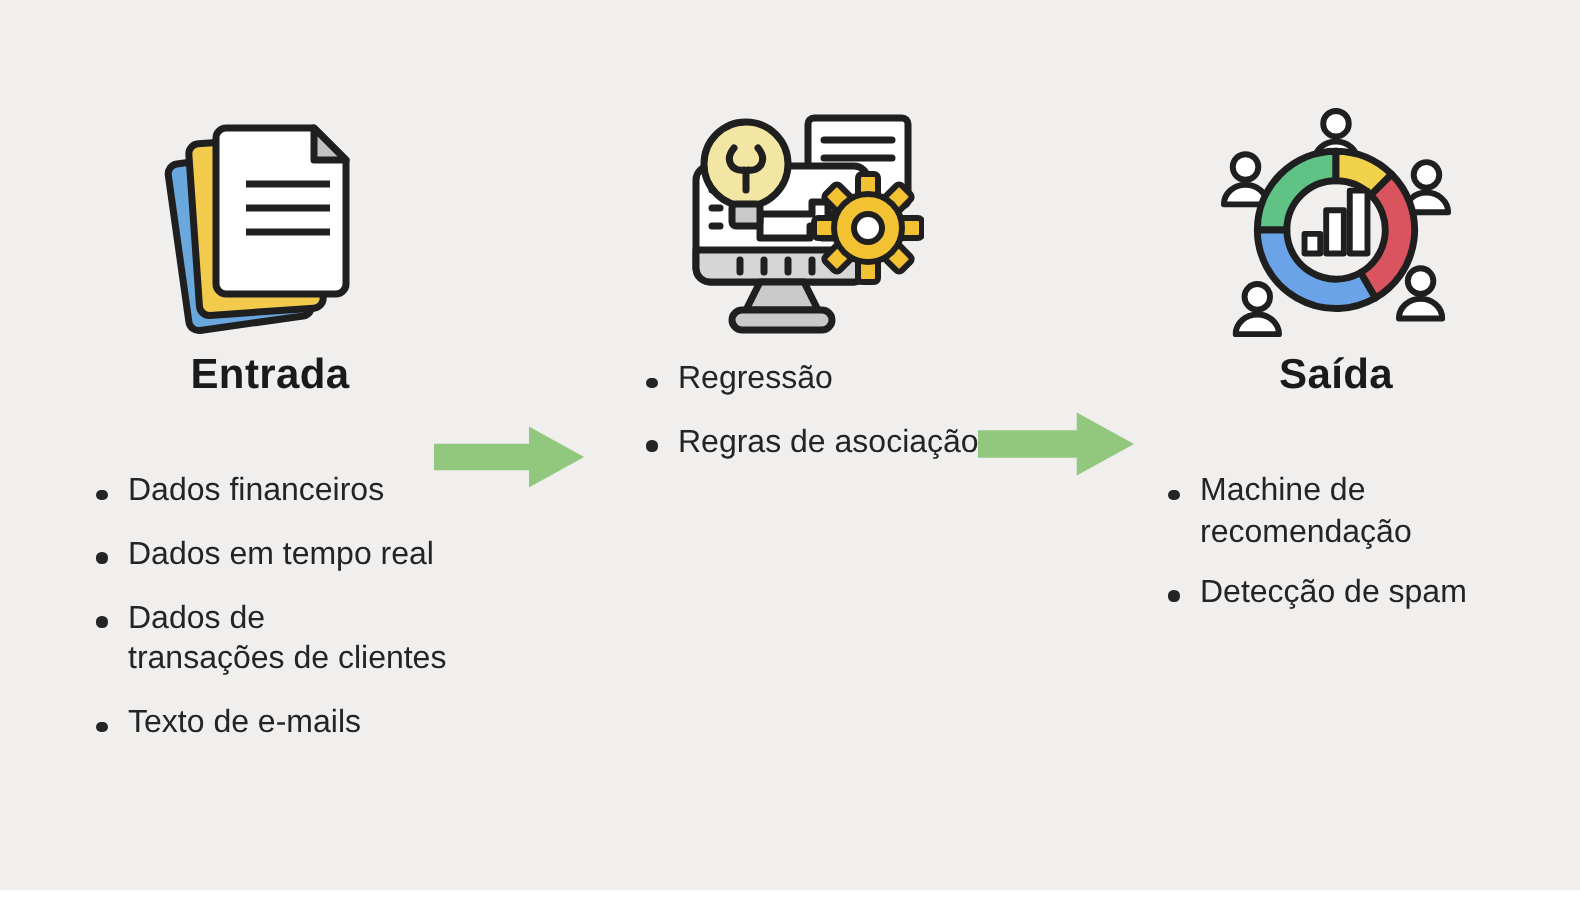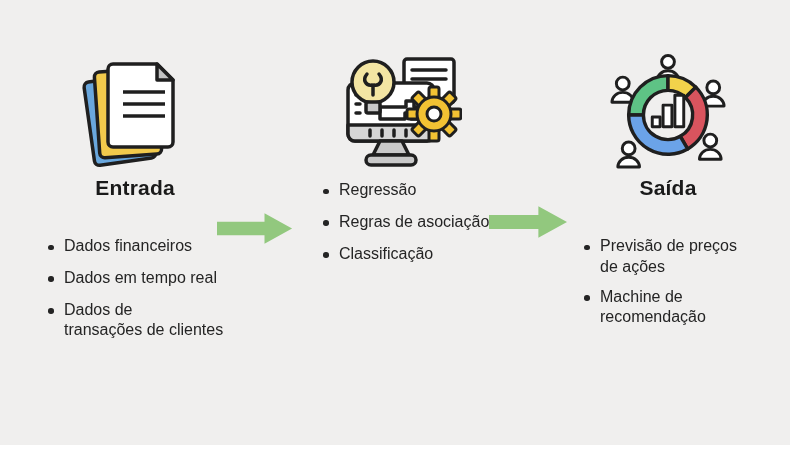--- a/index.html
+++ b/index.html
@@ -74,20 +74,21 @@
           <line x1="44" y1="62" x2="86" y2="62"></line>
         </g>
       </svg>
     </div>
     <div class="col-title">Entrada</div>
     <ul class="items">
       <li>Dados financeiros</li>
       <li>Dados em tempo real</li>
       <li>Dados de
 transações de clientes</li>
+      <li>Texto de e-mails</li>
     </ul>
   </div>
 
   <svg class="flow-arrow flow-arrow-1" viewBox="0 0 80 34">
     <polygon points="0,10 50,10 50,1 79,17 50,33 50,24 0,24" fill="#92c87e"></polygon>
   </svg>
 
   <div class="col col-tecnicas">
     <div class="icon-wrap">
       <svg width="122" height="116" viewBox="0 0 122 116">
@@ -131,21 +132,20 @@
               <circle r="17"></circle>
               <circle r="7" fill="#ffffff"></circle>
             </g>
           </g>
         </g>
       </svg>
     </div>
     <ul class="items">
       <li>Regressão</li>
       <li>Regras de asociação</li>
-      <li>Classificação</li>
     </ul>
   </div>
 
   <svg class="flow-arrow flow-arrow-2" viewBox="0 0 80 34">
     <polygon points="0,10 50,10 50,1 79,17 50,33 50,24 0,24" fill="#92c87e"></polygon>
   </svg>
 
   <div class="col col-saida">
     <div class="icon-wrap">
       <svg width="118" height="118" viewBox="0 0 120 120">
@@ -171,20 +171,19 @@
 
         <g fill="#ffffff" stroke="#1f1f1f" stroke-width="3" stroke-linejoin="round">
           <rect x="44" y="64" width="8" height="10"></rect>
           <rect x="55" y="52" width="9" height="22"></rect>
           <rect x="67" y="42" width="9" height="32"></rect>
         </g>
       </svg>
     </div>
     <div class="col-title">Saída</div>
     <ul class="items">
-      <li>Previsão de preços
-de ações</li>
       <li>Machine de
 recomendação</li>
+      <li>Detecção de spam</li>
     </ul>
   </div>
 
 </div>
 
 </body></html>

